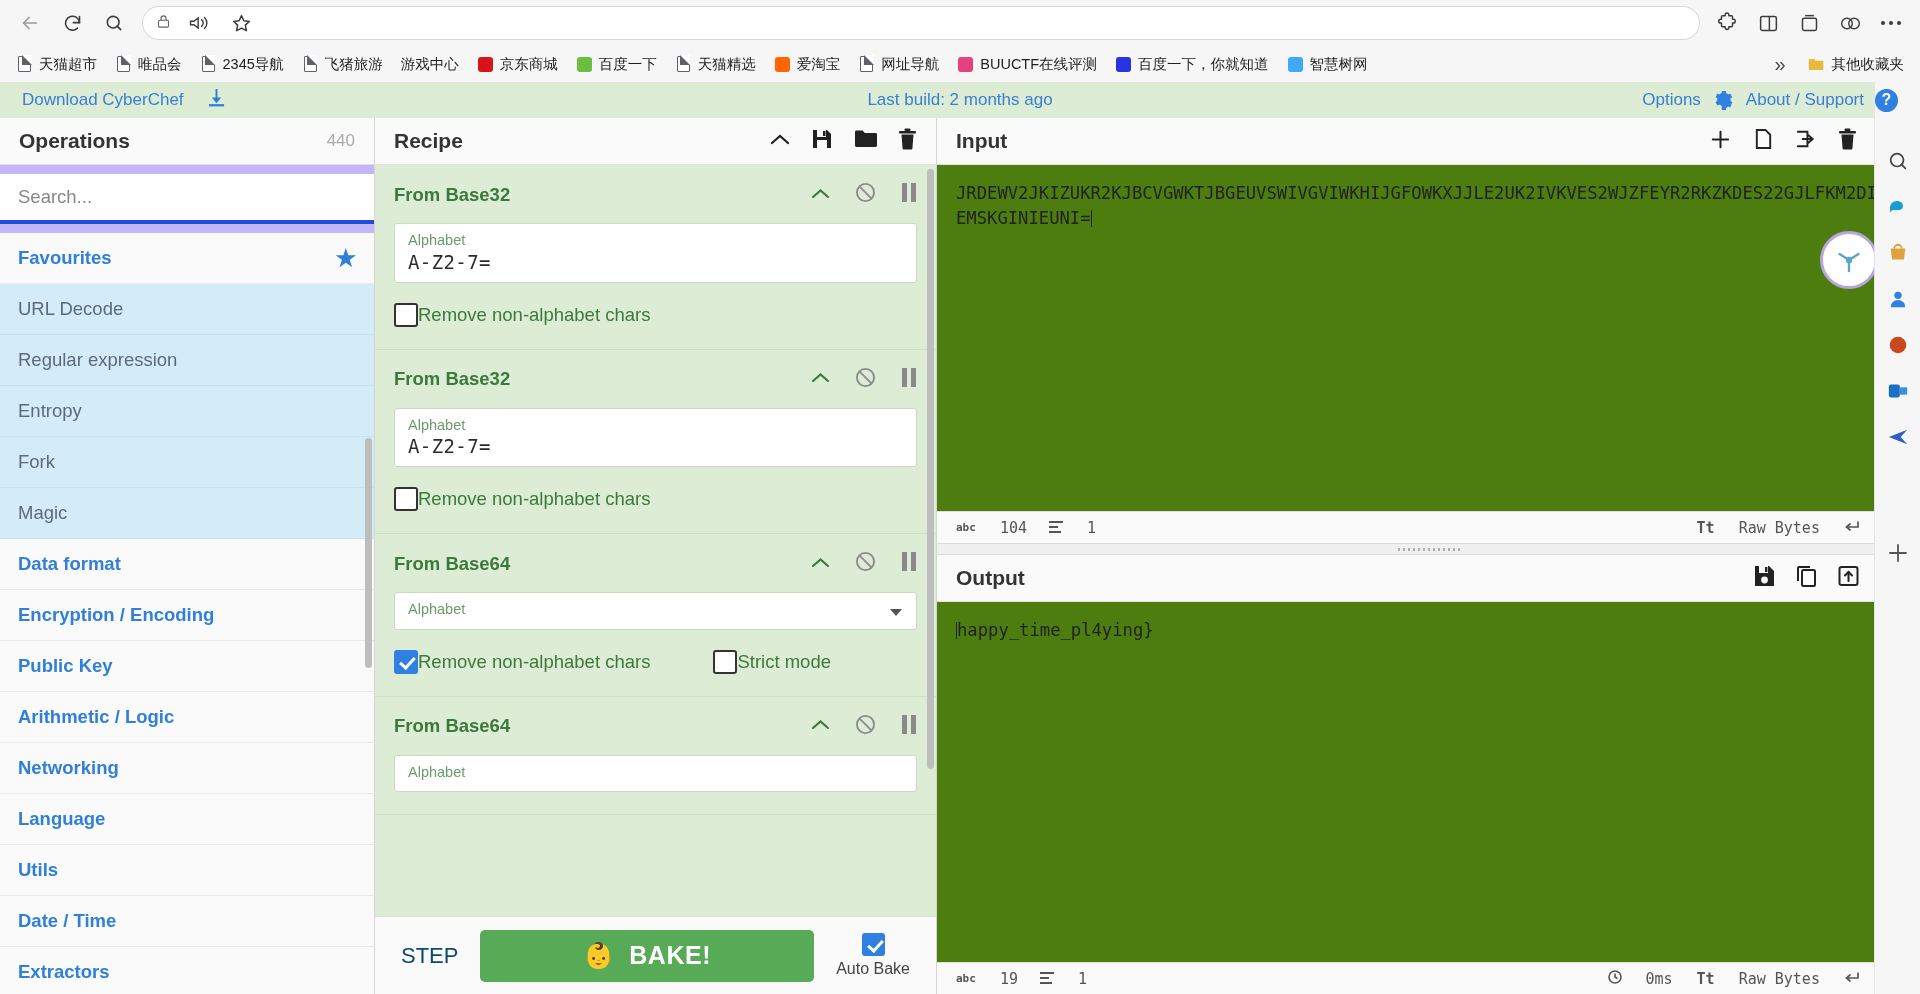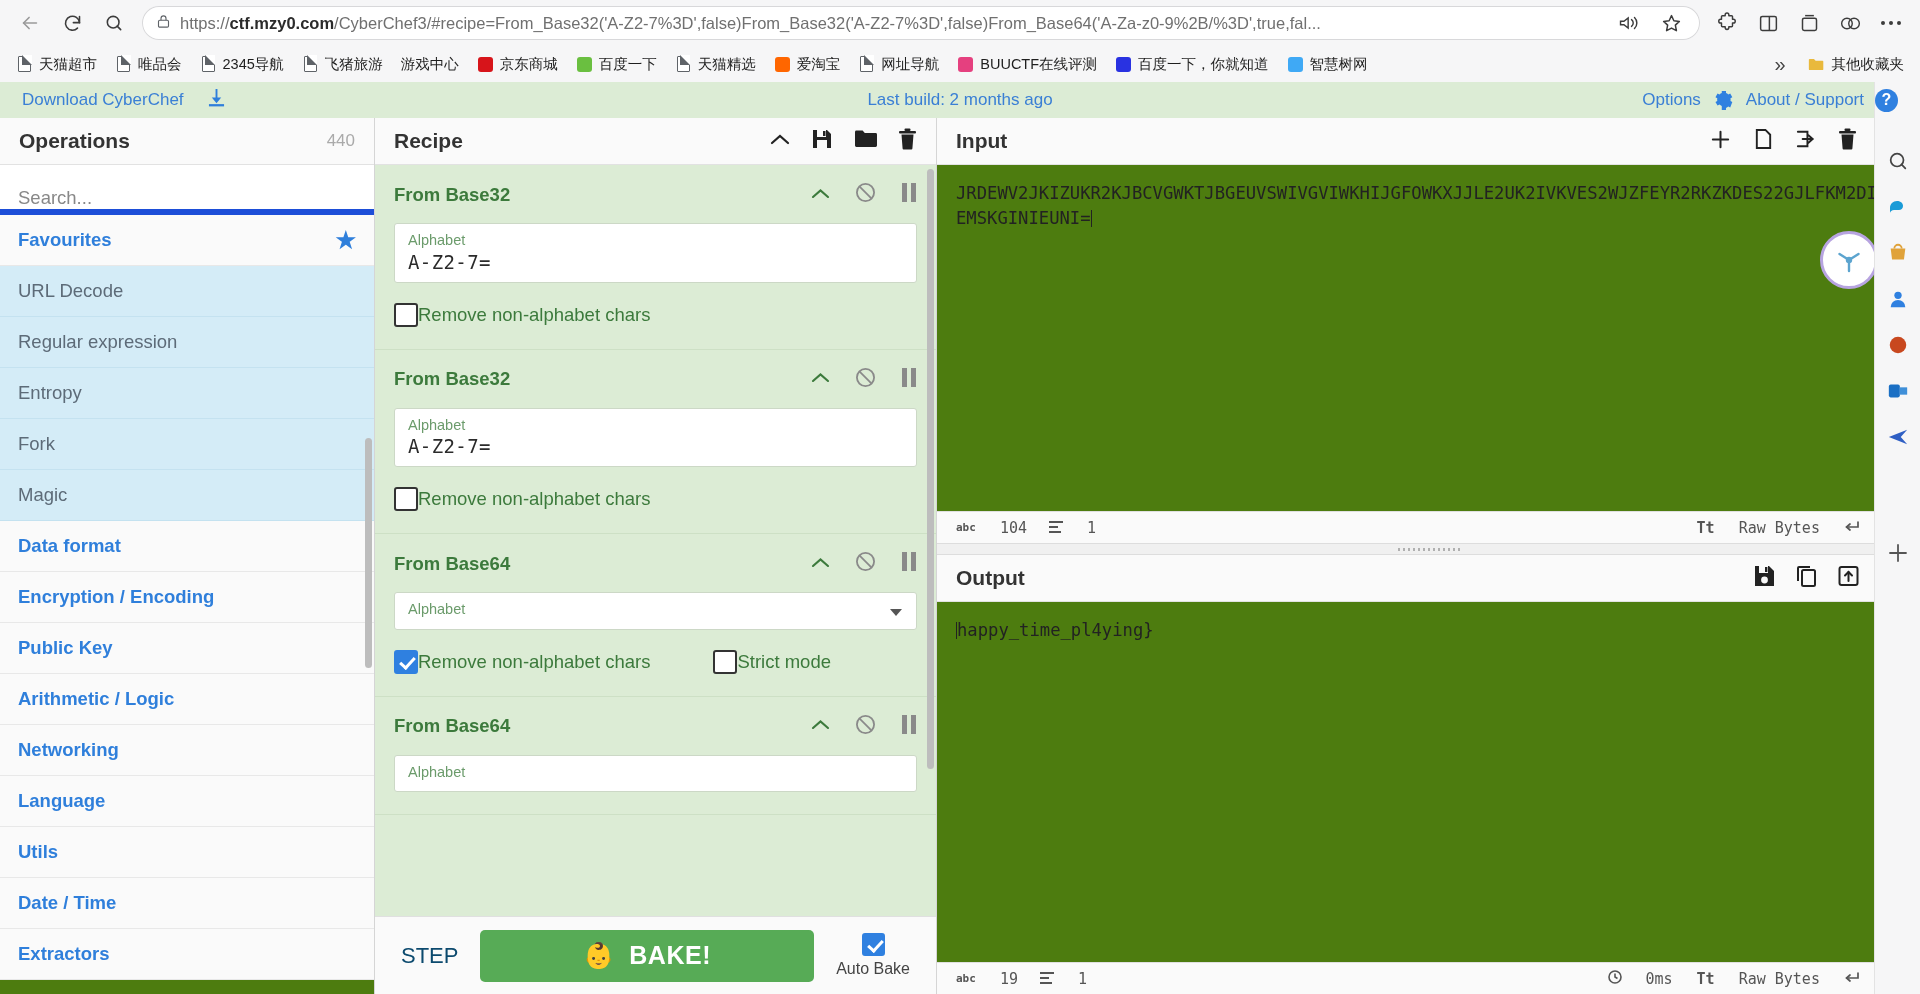--- a/index.html
+++ b/index.html
@@ -76,32 +76,32 @@
   }
   .qmark {
     width: 23px; height: 23px; border-radius: 50%; background: #2f80e0; color: #fff;
     font-size: 16px; font-weight: bold; display: flex; align-items: center; justify-content: center;
   }
 
   #cc-body { display: flex; height: calc(994px - 82px - 36px); }
 
   
   #ops-pane {
-    width: 375px; background: #4d7c0f; border-right: 1px solid #d5d5d5;
-    display: flex; flex-direction: column; position: relative;
+    width: 375px; background: #c4b5fd; border-right: 1px solid #d5d5d5;
+    display: flex; flex-direction: column; position: relative; gap: 9px;
   }
   #ops-header {
     height: 47px; display: flex; align-items: center; padding: 0 19px;
     border-bottom: 1px solid #e2e2e2; background: #fafafa;
   }
   #ops-title { font-size: 21px; font-weight: bold; color: #333; }
   #ops-count { margin-left: auto; font-size: 17px; color: #aaa; }
   #ops-search {
-    height: 50px; border-bottom: 6px solid #1d4ed8; background: #fff;
-    display: flex; align-items: flex-end; padding: 0 18px;
+    height: 50px; border-bottom: 4px solid #1d4ed8; background: #fff;
+    display: flex; align-items: center; padding: 0 18px;
   }
   #ops-search input {
     border: 0; outline: 0; font-size: 18.5px; color: #333; width: 100%;
     font-family: "Liberation Sans", sans-serif; background: transparent;
   }
   #ops-search input::placeholder { color: #888; }
   #ops-list { flex: 1; overflow: hidden; }
   .ops-cat {
     height: 51px; display: flex; align-items: center; padding: 0 18px;
     font-size: 18.5px; font-weight: bold; color: #2f7fdb;
@@ -245,21 +245,20 @@
         </svg>
     </div>
 
     <div id="url-pill">
       <span>
         <svg width="15" height="17" viewBox="0 0 24 24" fill="none" stroke="#5f6368" stroke-width="1.8">
             <rect x="4" y="10" width="16" height="11" rx="2"></rect>
             <path d="M8 10V7a4 4 0 0 1 8 0v3"></path>
           </svg>
       </span>
-      <span id="url-text"><span>https://</span><b>ctf.mzy0.com</b><span>/CyberChef3/#recipe=From_Base32('A-Z2-7%3D',false)From_Base32('A-Z2-7%3D',false)From_Base64('A-Za-z0-9%2B/%3D',true,fal...</span></span>
       <div class="url-right">
         <span class="chrome-ico">
           <svg width="22" height="20" viewBox="0 0 26 22" fill="none" stroke="#3c3c3c" stroke-width="1.7" stroke-linecap="round">
               <path d="M3 9h4l5-4v12l-5-4H3z"></path>
               <path d="M16 7a5 5 0 0 1 0 8"></path>
               <path d="M19.5 4.5a9 9 0 0 1 0 13"></path>
             </svg>
         </span>
         <span class="chrome-ico">
           <svg width="21" height="21" viewBox="0 0 24 24" fill="none" stroke="#3c3c3c" stroke-width="1.7" stroke-linejoin="round">

